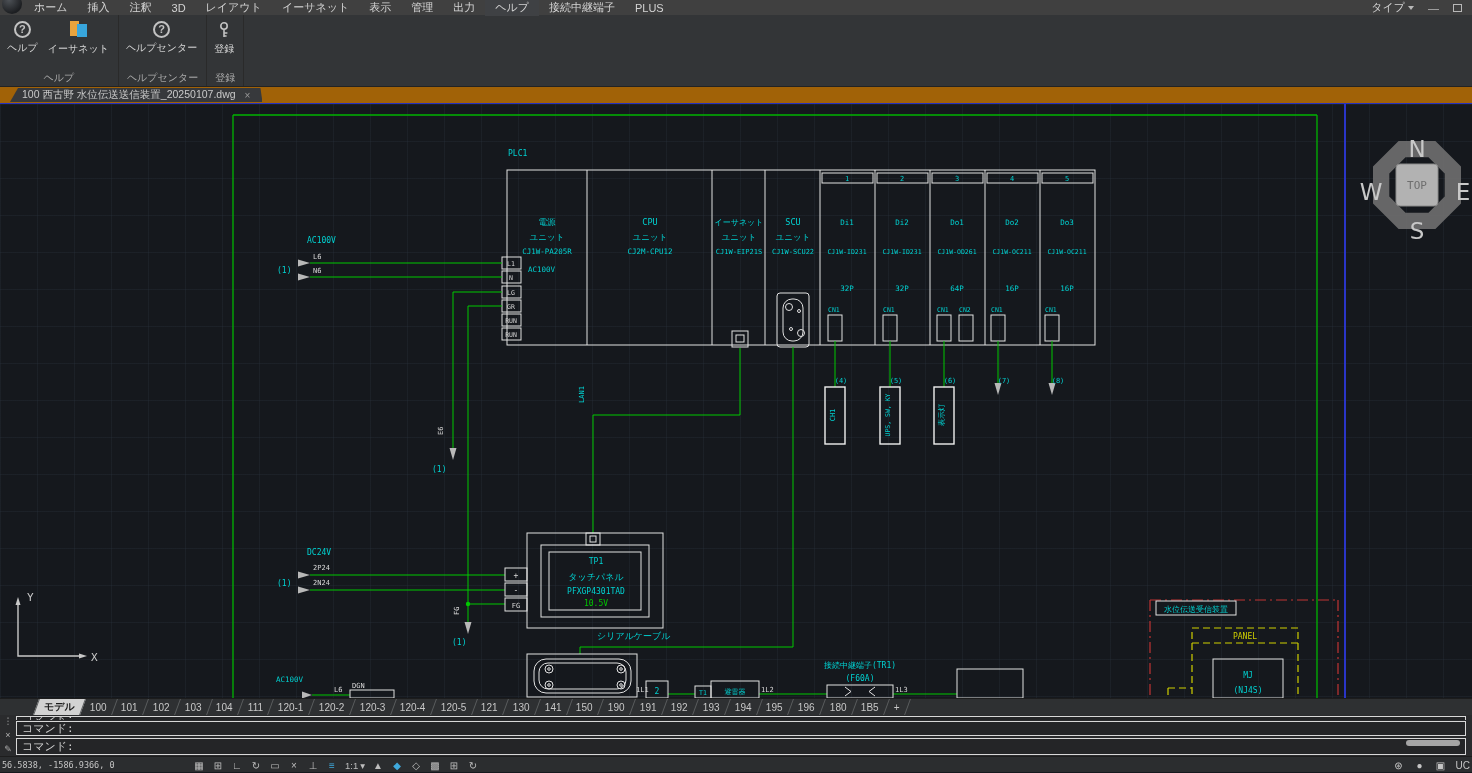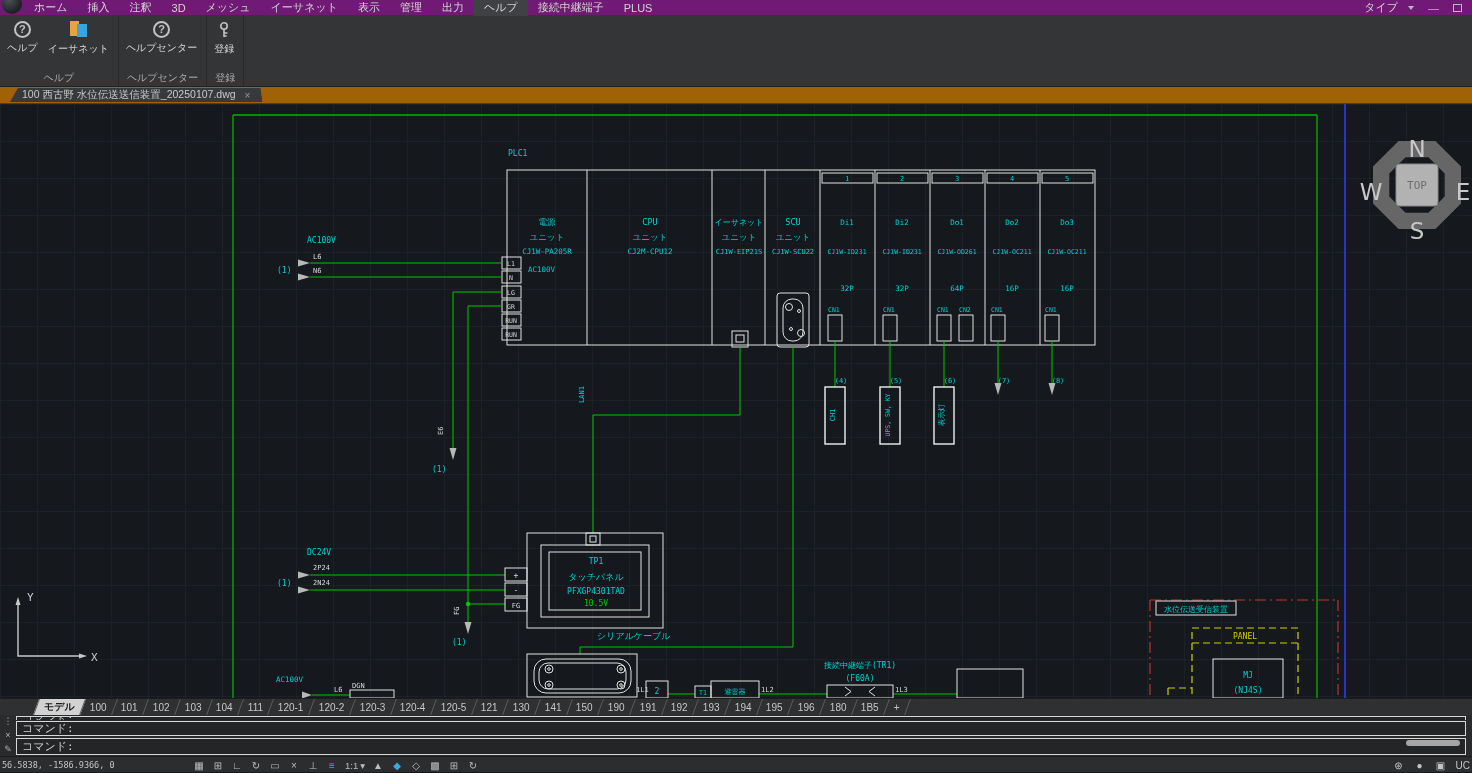--- a/index.html
+++ b/index.html
@@ -3,29 +3,29 @@
 <meta charset="utf-8">
 <style>
   * { box-sizing: border-box; }
   html,body { margin:0; padding:0; }
   body {
     width:1472px; height:773px; overflow:hidden;
     background:#15181d; font-family:"Liberation Sans", sans-serif;
     -webkit-font-smoothing:antialiased;
   }
   
-  .titlebar { height:15px; background:#701a75; display:flex; align-items:center;
+  .titlebar { height:15px; background:#404040; display:flex; align-items:center;
     color:#d4d4d4; font-size:11px; position:relative; }
   .logo { width:24px; height:15px; position:relative; }
   .logo i { position:absolute; left:2px; top:-6px; width:20px; height:20px; border-radius:50%;
     background:radial-gradient(circle at 7px 6px,#4d5156,#1d1f22 70%); display:block; }
   .rtab { padding:1px 10px; white-space:nowrap; }
   .rtab.active { background:#3f4144; }
   .title-right { margin-left:auto; display:flex; align-items:center; gap:14px; margin-right:10px; }
-  .typebtn { display:flex; align-items:center; gap:10px; }
+  .typebtn { display:flex; align-items:center; gap:3px; }
   .caret-down { width:0; height:0; border-left:3px solid transparent; border-right:3px solid transparent; border-top:4px solid #b8b8b8; }
   .winmin { color:#b8b8b8; }
   .winrestore { width:9px; height:8px; border:1px solid #b8b8b8; display:inline-block; }
   
   .ribbon { height:72px; background:#333537; display:flex; border-bottom:1px solid #232323; }
   .rgroup { display:flex; flex-direction:column; border-right:1px solid #2a2a2a; }
   .rgroup-buttons { flex:1; display:flex; align-items:flex-start; padding:3px 4px 0 2px; }
   .rbtn { display:flex; flex-direction:column; align-items:center; gap:3px; padding:3px 5px 0; color:#d6d6d6; font-size:10px; white-space:nowrap; }
   .rgroup-label { height:15px; font-size:10px; color:#aaaaaa; text-align:center; padding-bottom:2px; }
   .ic-helpcircle { width:17px; height:17px; border:2px solid #c2c2c2; border-radius:50%;
@@ -94,21 +94,21 @@
 <body>
 
 <div class="titlebar">
   <span class="logo">
       <i></i>
     </span>
   <span class="rtab">ホーム</span>
   <span class="rtab">挿入</span>
   <span class="rtab">注釈</span>
   <span class="rtab">3D</span>
-  <span class="rtab">メッシュ</span>
+  <span class="rtab">レイアウト</span>
   <span class="rtab">イーサネット</span>
   <span class="rtab">表示</span>
   <span class="rtab">管理</span>
   <span class="rtab">出力</span>
   <span class="rtab active">ヘルプ</span>
   <span class="rtab">接続中継端子</span>
   <span class="rtab">PLUS</span>
   <span class="title-right">
     <span class="typebtn">
       <span>タイプ</span>

